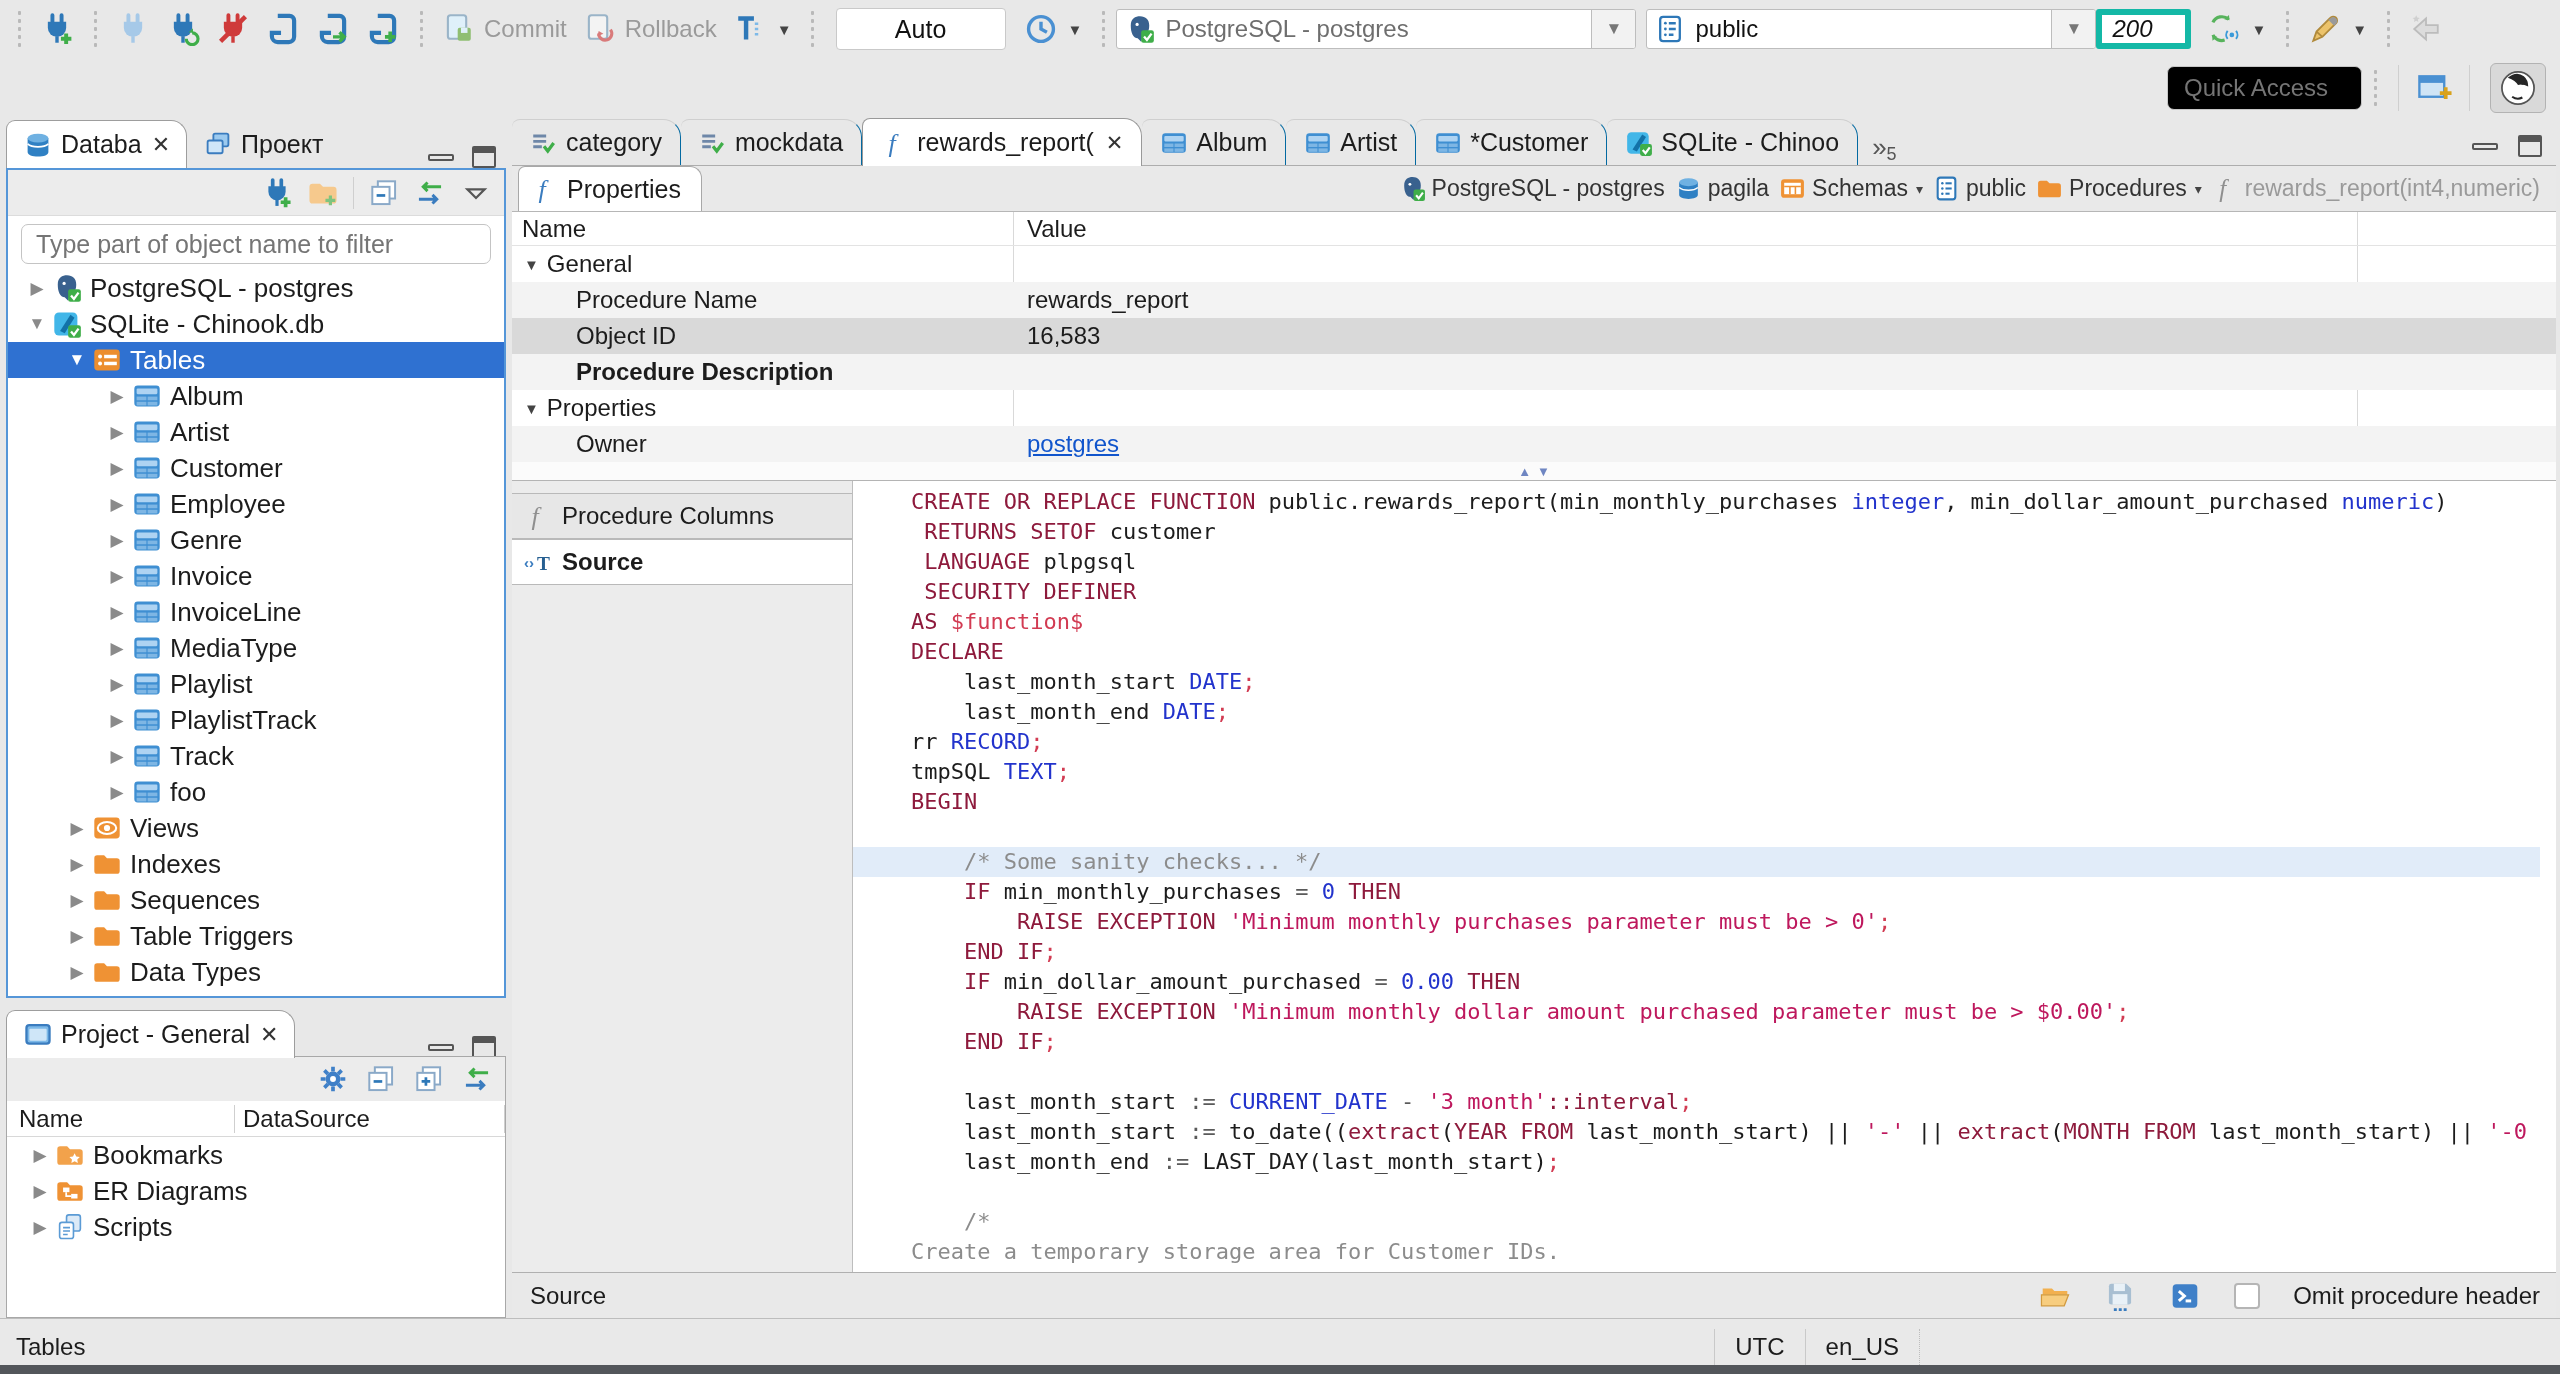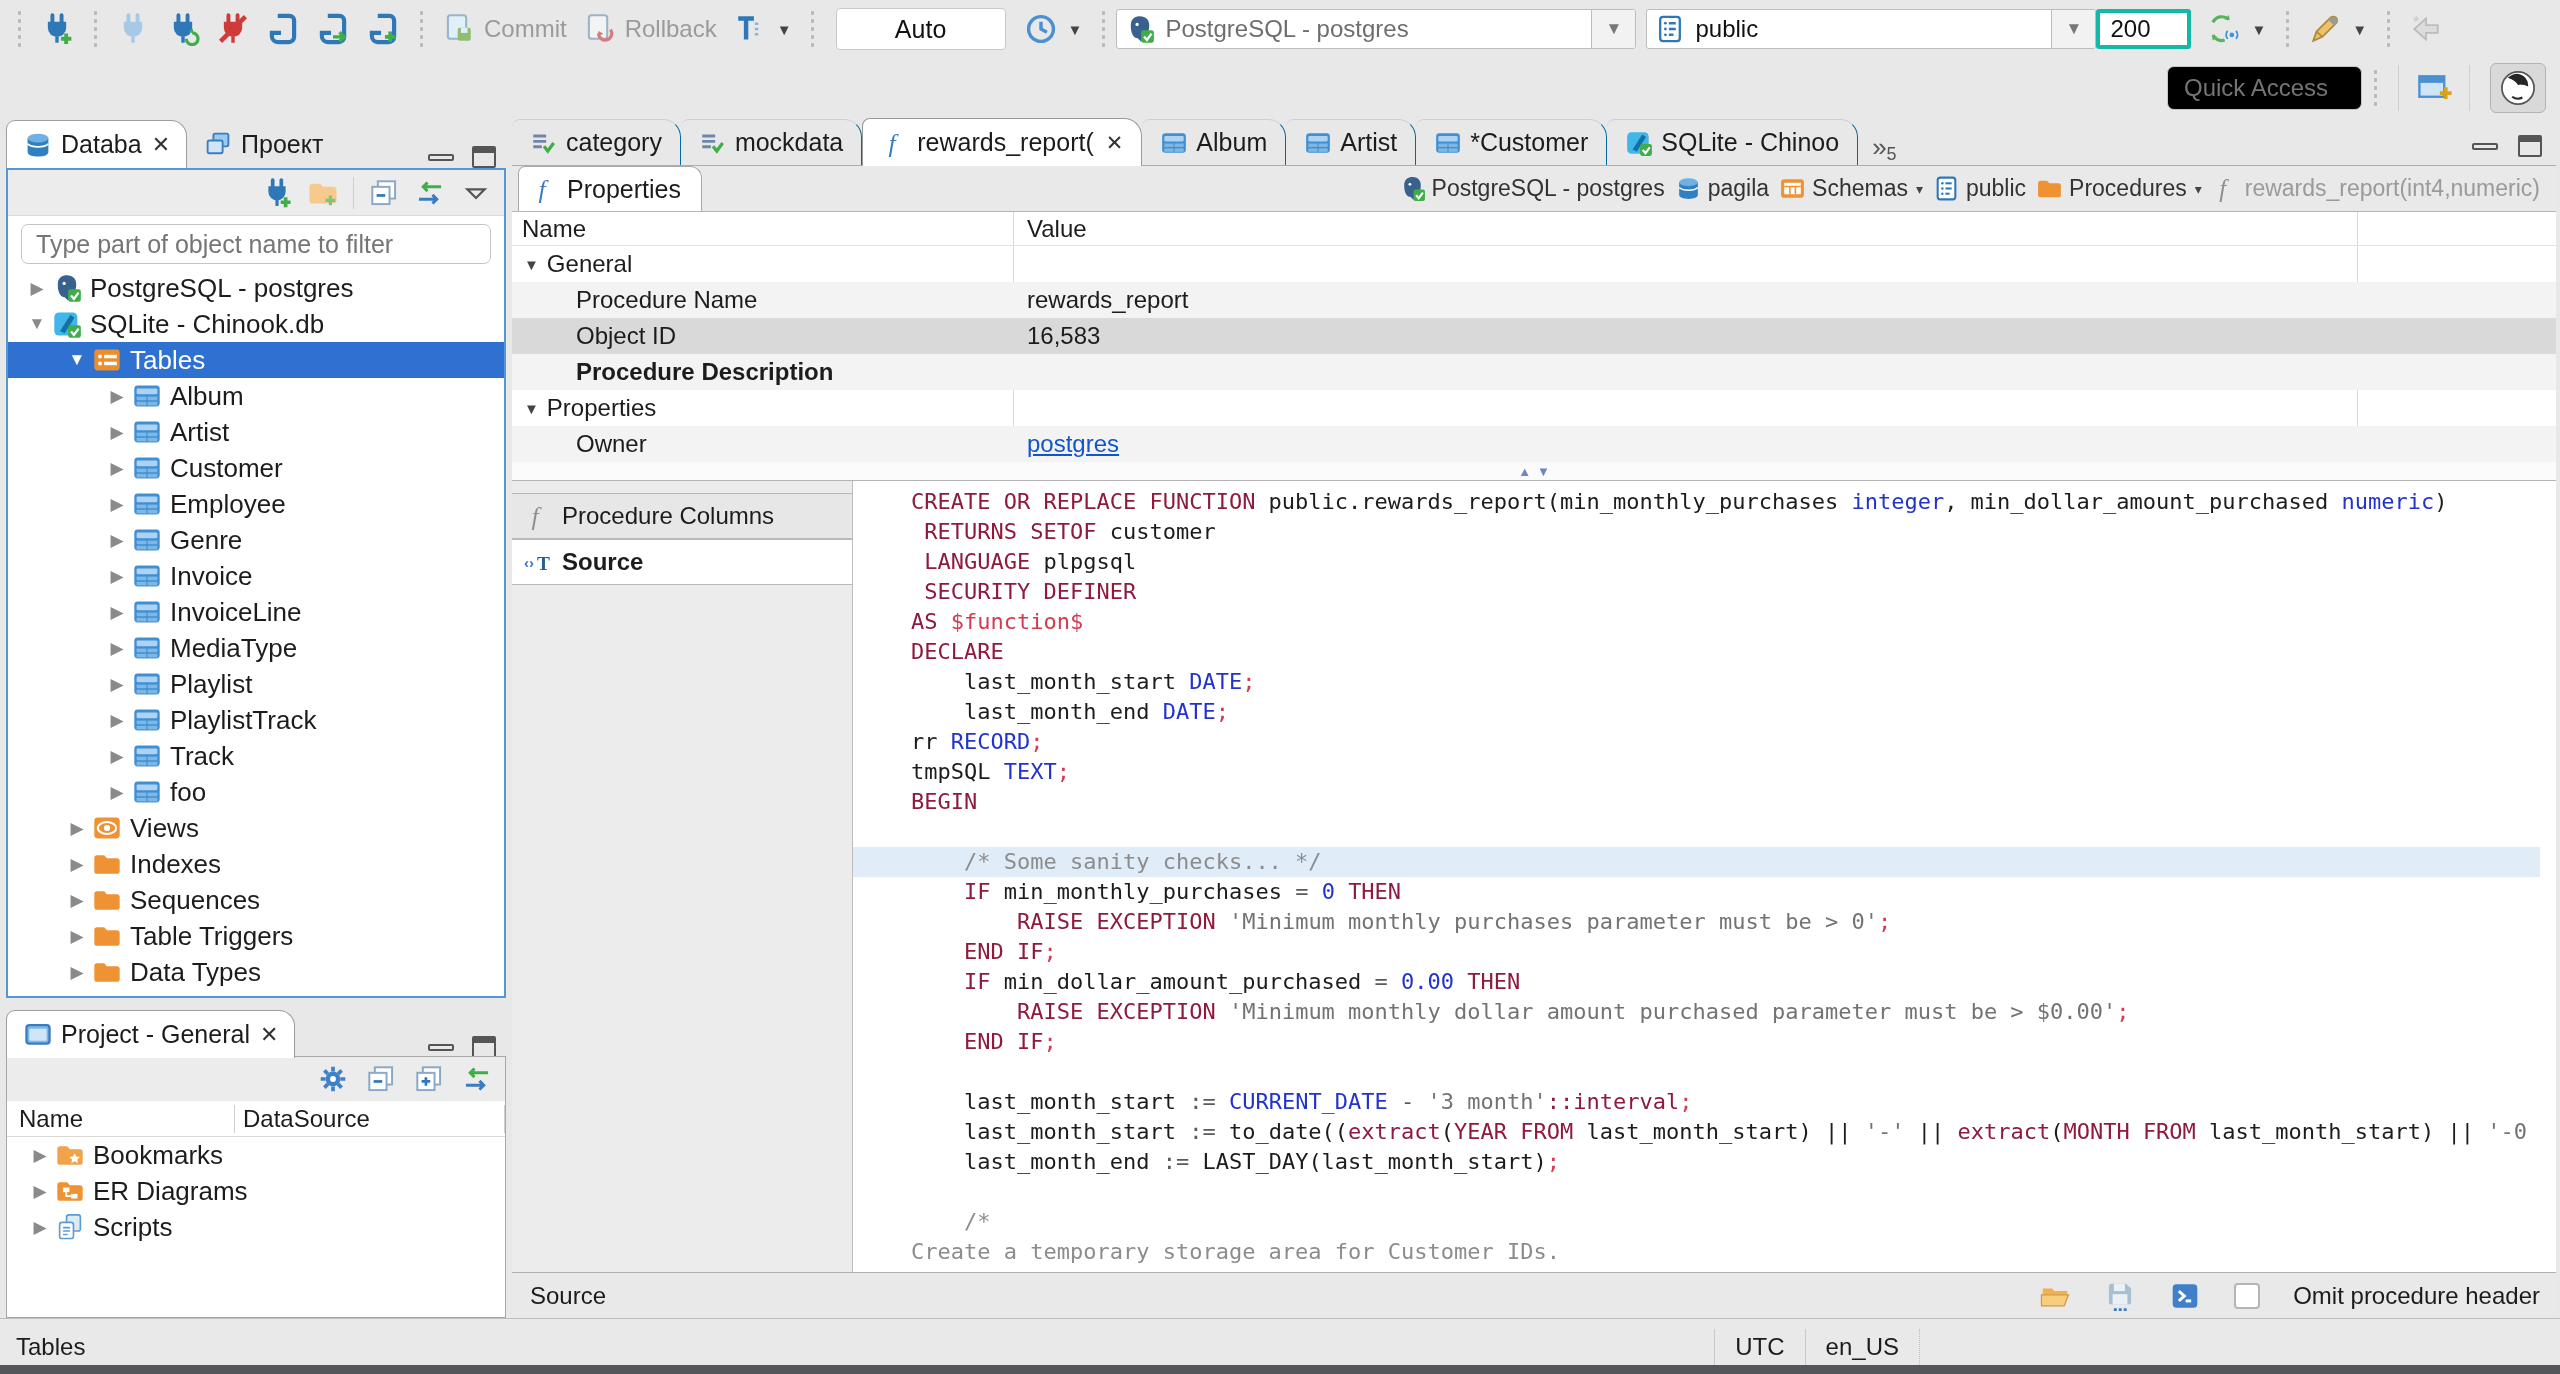--- a/index.html
+++ b/index.html
@@ -15,21 +15,21 @@
   .dots { width:10px; height:38px; margin:0 8px; background-image:radial-gradient(#b9b9b9 1.6px, transparent 1.8px); background-size:7px 8px; background-position:center; background-repeat:repeat-y; flex:none; }
   .tbtn { display:inline-flex; align-items:center; gap:8px; padding:4px 8px; border-radius:5px; }
   .tbtn .ic { width:34px; height:34px; }
   .tlabel { font-size:24px; color:#9a9a9a; }
   .darr { font-size:15px; color:#444; margin-left:2px; }
   .combo { display:inline-flex; align-items:center; background:#fff; border:1px solid #bdbdbd; height:40px; border-radius:3px; overflow:hidden; }
   .combo .txt { font-size:24px; color:#6e6e6e; padding:0 10px; white-space:nowrap; overflow:hidden; flex:1; }
   .combo .dbox { width:44px; height:100%; border-left:1px solid #bdbdbd; background:#f2f2f2; display:flex; align-items:center; justify-content:center; font-size:17px; color:#777; }
   .combo .ic { margin-left:8px; }
   #auto-combo { width:170px; background:#fff; border:1px solid #c9c9c9; height:42px; border-radius:4px; display:flex; align-items:center; justify-content:center; font-size:25px; color:#111; margin:0 10px; }
-  #fetch-input { width:95px; height:40px; border:4px solid #14b8a6; border-radius:3px; font-size:24px; padding:0 10px; font-family:inherit; color:#111; }
+  #fetch-input { width:95px; height:40px; border:6px solid #14b8a6; border-radius:3px; font-size:24px; padding:0 10px; font-family:inherit; color:#111;font-style:italic; }
   #quick-access { width:195px; height:44px; border:1px solid #c6c6c6; border-radius:7px; background:#000000; font-size:24px; color:#aaa; padding:0 16px; font-family:inherit; }
   .vsep { width:1px; height:46px; background:#cfcfcf; margin:0 10px; }
   #avatar-btn { width:56px; height:50px; border:1px solid #b3b3b3; border-radius:6px; background:#d9d9d9; display:flex; align-items:center; justify-content:center; margin-left:10px; }
   #avatar-btn .ic, #persp-btn .ic { width:38px; height:38px; }
   #persp-btn { display:flex; align-items:center; justify-content:center; width:50px; height:50px; }
 
   
   #leftcol { position:absolute; left:6px; top:118px; width:500px; height:1200px; }
   .viewtabs { position:absolute; left:0; width:100%; height:50px; display:flex; align-items:flex-end; }
   .vtab { display:flex; align-items:center; gap:8px; height:48px; padding:0 16px; font-size:25px; border-top-left-radius:9px; border-top-right-radius:16px; position:relative; z-index:2; }
@@ -110,21 +110,21 @@
 
   #lower { position:absolute; left:0; top:362px; width:100%; height:792px; background:#ececec; border-top:1px solid #b4b4b4; display:flex; }
   #subtabs { width:341px; flex:none; border-right:1px solid #bdbdbd; padding-top:12px; }
   .stab { height:46px; display:flex; align-items:center; gap:10px; padding-left:12px; font-size:24px; background:#e7e7e7; border-top:1px solid #b9b9b9; border-bottom:1px solid #b9b9b9; }
   .stab.active { background:#fff; font-weight:bold; border-bottom:1px solid #b9b9b9; }
   .stab .ic { width:28px; height:28px; }
   #code-wrap { flex:1; background:#fff; overflow:hidden; position:relative; }
   #code { position:absolute; left:0; top:6px; right:16px; font-family:"DejaVu Sans Mono", monospace; font-size:22px; line-height:30px; white-space:pre; }
   .cl { height:30px; padding-left:58px; }
   .cl.hl { background:#e1ecf9; }
-  .c-k { color:#8e1a3c; } .c-t { color:#2233cc; } .c-s { color:#737373; }
+  .c-k { color:#8e1a3c; } .c-t { color:#2233cc; } .c-s { color:#be185d; }
   .c-c { color:#8c8c8c; } .c-n { color:#2233cc; } .c-p { color:#d23b52; }
   .c-d { color:#d23b52; } .c-o { color:#5a5a5a; } .c-i { color:#1c1c1c; }
 
   #ed-status { position:absolute; left:0; top:1154px; width:100%; height:46px; background:#e9e9e9; border-top:1px solid #b0b0b0; display:flex; align-items:center; font-size:24px; }
   #ed-status .lbl { padding-left:18px; }
   #ed-status .right { margin-left:auto; display:flex; align-items:center; gap:33px; padding-right:16px; }
   #ed-status .ic { width:32px; height:32px; }
   #omit-cb { width:26px; height:26px; border:2px solid #b5b5b5; border-radius:4px; background:#fff; }
 </style>
 </head>

